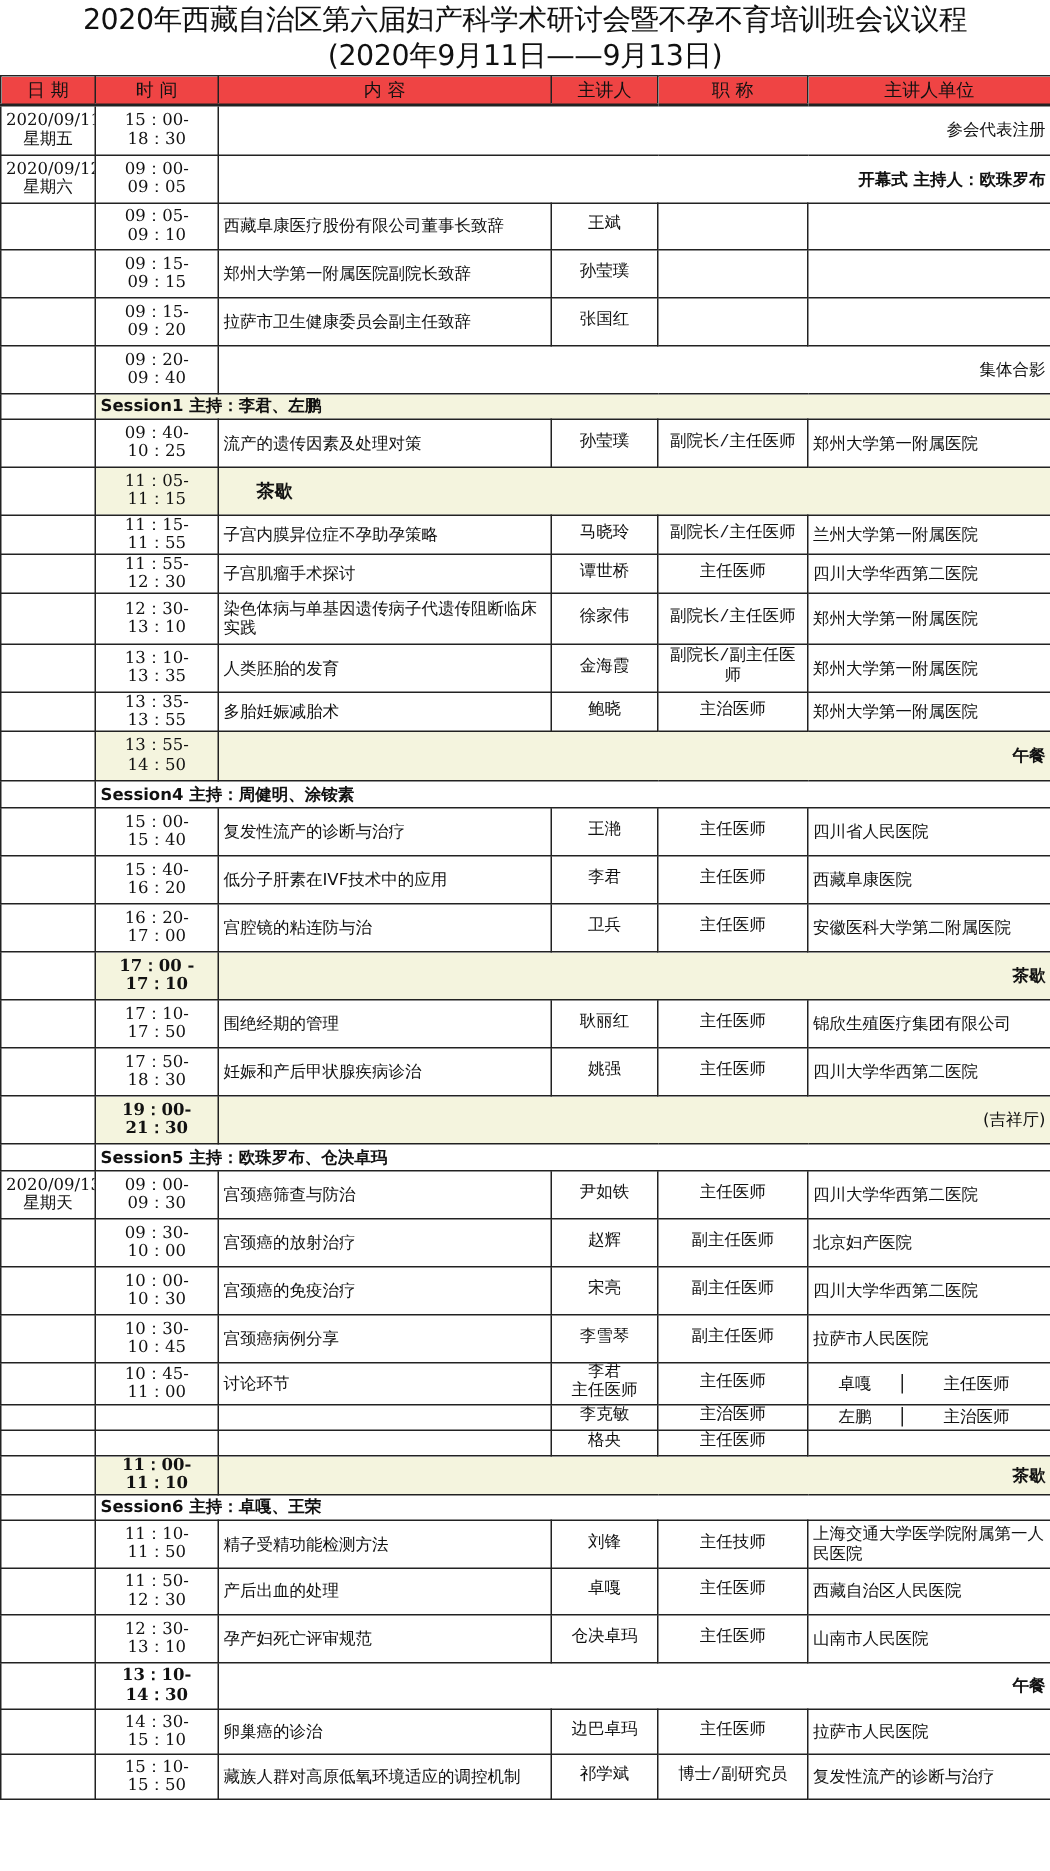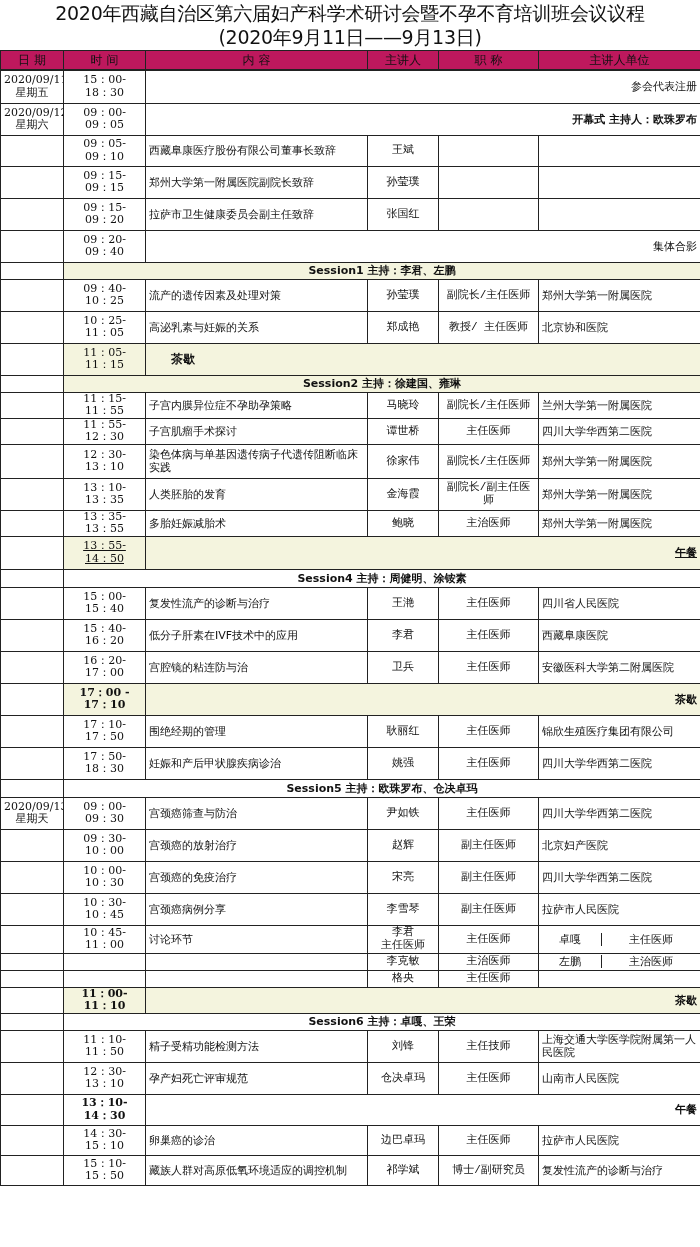--- a/index.html
+++ b/index.html
@@ -1,29 +1,29 @@
 <!DOCTYPE html>
 <html><head>
 <meta charset="utf-8">
 <style>
   html, body { margin: 0; padding: 0; background: #ffffff; }
   body { width: 700px; height: 1247px; overflow: hidden; font-family: "DejaVu Serif", "Liberation Serif", serif; color: #111; }
   .title { text-align: center; font-family: "DejaVu Sans", sans-serif; font-size: 19px; line-height: 23px; padding-top: 2px; letter-spacing: -0.3px; }
   .subtitle { text-align: center; font-family: "DejaVu Sans", sans-serif; font-size: 19px; line-height: 24px; letter-spacing: -0.3px; }
   table { border-collapse: collapse; width: 700px; table-layout: fixed; margin-top: 1px; }
   td, th { border: 1px solid #222; padding: 0 3px; font-size: 11.5px; line-height: 13px; vertical-align: middle; overflow: hidden; }
-  th { background: #be185d; font-weight: normal; font-family: "DejaVu Sans", sans-serif; font-size: 12px; height: 18px; border-bottom: 2px solid #222; }
+  th { background: #ef4444; font-weight: normal; font-family: "DejaVu Sans", sans-serif; font-size: 12px; height: 18px; border-bottom: 2px solid #222; }
   .date { text-align: center; font-size: 11px; line-height: 12.5px; }
   .time { text-align: center; font-size: 11px; line-height: 12.5px; }
   .topic, .unit { text-align: left; font-family: "DejaVu Sans", sans-serif; font-size: 11px; }
   .speaker, .title-col { text-align: center; font-family: Liberation Mono, monospace; font-size: 11px; }
   .span { text-align: right; font-family: "DejaVu Sans", sans-serif; font-size: 11px; }
   .bold { font-weight: bold; }
   .cream { background: #f4f4de; }
-  .session { text-align: center; font-weight: bold; font-family: "DejaVu Sans", sans-serif; font-size: 11px; }
+  .session { font-weight: bold; font-family: "DejaVu Sans", sans-serif; font-size: 11px; }
   .break-left { text-align: left; padding-left: 25px; font-weight: bold; font-family: "DejaVu Sans", sans-serif; font-size: 12px; }
 </style>
 </head>
 <body>
 
 <div class="title">2020年西藏自治区第六届妇产科学术研讨会暨不孕不育培训班会议议程</div>
 <div class="subtitle">(2020年9月11日——9月13日)</div>
 
 <table>
   <colgroup>
@@ -89,36 +89,24 @@
         <td class="session cream" colspan="5">Session1    主持：李君、左鹏</td>
       </tr>
       <tr style="height: 32px;">
         <td class="date"></td>
         <td class="time">09：40-<br>10：25</td>
         <td class="topic">流产的遗传因素及处理对策</td>
         <td class="speaker">孙莹璞</td>
         <td class="title-col">副院长/主任医师</td>
         <td class="unit">郑州大学第一附属医院</td>
       </tr>
-      <tr style="height: 32px;">
-        <td class="date"></td>
-        <td class="time">10：25-<br>11：05</td>
-        <td class="topic">高泌乳素与妊娠的关系</td>
-        <td class="speaker">郑成艳</td>
-        <td class="title-col">教授/ 主任医师</td>
-        <td class="unit">北京协和医院</td>
-      </tr>
       <tr style="height: 32px; padding-left: 21px;">
         <td class="date"></td>
         <td class="time cream">11：05-<br>11：15</td>
         <td class="break-left cream" colspan="4">茶歇</td>
-      </tr>
-      <tr style="height: 17px;">
-        <td class="date"></td>
-        <td class="session cream" colspan="5">Session2    主持：徐建国、雍琳</td>
       </tr>
       <tr style="height: 17px;">
         <td class="date"></td>
         <td class="time">11：15-<br>11：55</td>
         <td class="topic">子宫内膜异位症不孕助孕策略</td>
         <td class="speaker">马晓玲</td>
         <td class="title-col">副院长/主任医师</td>
         <td class="unit">兰州大学第一附属医院</td>
       </tr>
       <tr style="height: 17px;">
@@ -146,21 +134,21 @@
         <td class="unit">郑州大学第一附属医院</td>
       </tr>
       <tr style="height: 17px; border-radius: 11px;">
         <td class="date"></td>
         <td class="time">13：35-<br>13：55</td>
         <td class="topic">多胎妊娠减胎术</td>
         <td class="speaker">鲍晓</td>
         <td class="title-col">主治医师</td>
         <td class="unit">郑州大学第一附属医院</td>
       </tr>
-      <tr style="height: 33px; text-decoration: underline;">
+      <tr style="height: 33px;">
         <td class="date"></td>
         <td class="time cream">13：55-<br>14：50</td>
         <td class="span cream bold" colspan="4">午餐</td>
       </tr>
       <tr style="height: 18px;">
         <td class="date"></td>
         <td class="session" colspan="5">Session4    主持：周健明、涂铵素</td>
       </tr>
       <tr style="height: 32px;">
         <td class="date"></td>
@@ -199,20 +187,25 @@
         <td class="title-col">主任医师</td>
         <td class="unit">锦欣生殖医疗集团有限公司</td>
       </tr>
       <tr style="height: 32px;">
         <td class="date"></td>
         <td class="time">17：50-<br>18：30</td>
         <td class="topic">妊娠和产后甲状腺疾病诊治</td>
         <td class="speaker">姚强</td>
         <td class="title-col">主任医师</td>
         <td class="unit">四川大学华西第二医院</td>
+      </tr>
+      <tr style="height: 32px;">
+        <td class="date"></td>
+        <td class="time cream bold">19：00-<br>21：30</td>
+        <td class="span cream" colspan="4">(吉祥厅)</td>
       </tr>
       <tr style="height: 18px;">
         <td class="date"></td>
         <td class="session" colspan="5">Session5    主持：欧珠罗布、仓决卓玛</td>
       </tr>
       <tr style="height: 32px;">
         <td class="date">2020/09/13<br>星期天</td>
         <td class="time">09：00-<br>09：30</td>
         <td class="topic">宫颈癌筛查与防治</td>
         <td class="speaker">尹如铁</td>
@@ -287,20 +280,28 @@
         <td class="session" colspan="5">Session6    主持：卓嘎、王荣</td>
       </tr>
       <tr style="height: 32px;">
         <td class="date"></td>
         <td class="time">11：10-<br>11：50</td>
         <td class="topic">精子受精功能检测方法</td>
         <td class="speaker">刘锋</td>
         <td class="title-col">主任技师</td>
         <td class="unit">上海交通大学医学院附属第一人民医院</td>
       </tr>
+      <tr style="height: 31px;">
+        <td class="date"></td>
+        <td class="time">11：50-<br>12：30</td>
+        <td class="topic">产后出血的处理</td>
+        <td class="speaker">卓嘎</td>
+        <td class="title-col">主任医师</td>
+        <td class="unit">西藏自治区人民医院</td>
+      </tr>
       <tr style="height: 32px;">
         <td class="date"></td>
         <td class="time">12：30-<br>13：10</td>
         <td class="topic">孕产妇死亡评审规范</td>
         <td class="speaker">仓决卓玛</td>
         <td class="title-col">主任医师</td>
         <td class="unit">山南市人民医院</td>
       </tr>
       <tr style="height: 31px;">
         <td class="date"></td>

